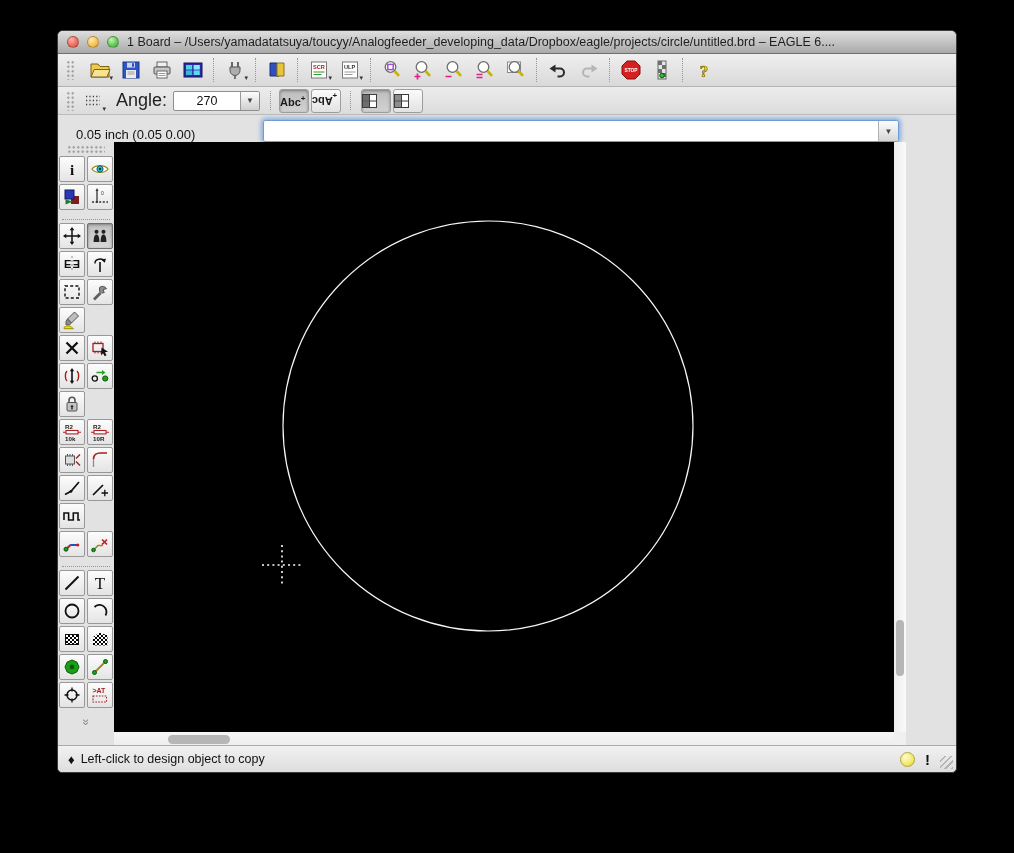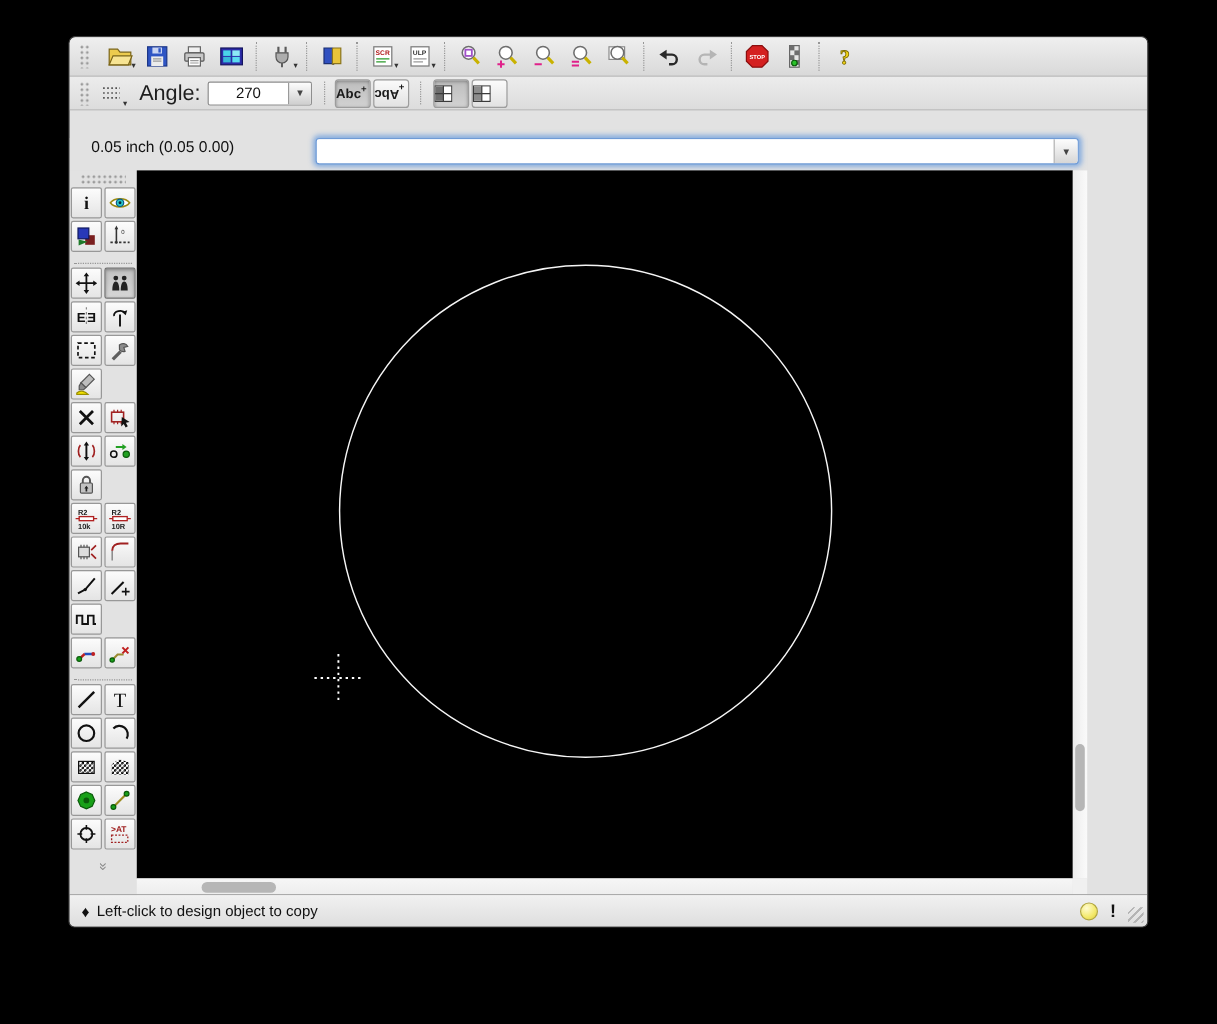--- a/index.html
+++ b/index.html
@@ -51,21 +51,21 @@
             background:linear-gradient(#fbfbfb,#e2e2e2); margin:0 1px; position:relative; }
   .sq-btn.pressed { background:linear-gradient(#bdbdbd,#d2d2d2);
                     box-shadow:inset 0 1px 3px rgba(0,0,0,.35); }
   .abc { font-size:11px; font-weight:bold; color:#1a1a1a; }
   .abc .sup { font-size:8px; vertical-align:super; }
   .flip { display:inline-block; transform:rotate(180deg); }
   .flip-wrap .sup2 { position:absolute; top:1px; right:3px; font-size:8px; color:#1a1a1a; font-weight:bold; }
 
   
   .cmdrow { position:absolute; top:84px; left:0; width:848px; height:27px;
-            display:flex; align-items:flex-start; background:#e2e2e2; }
+            display:flex; align-items:flex-end; background:#e2e2e2; }
   .coords { font-size:13px; color:#111; padding-left:18px; width:205px; white-space:nowrap; }
   .cmdbox { flex:1; height:22px; margin-right:7px; display:flex; background:#fff;
             border:1px solid #6f9bd6; border-radius:3px;
             box-shadow:0 0 4px 2px rgba(105,156,222,.75); overflow:hidden; }
   .cmdbox input { flex:1; border:none; outline:none; font-size:12.5px; padding:0 5px;
                   font-family:"Liberation Sans",sans-serif; background:#fff; color:#111; }
   .cmdbox .btn { width:20px; background:linear-gradient(#fdfdfd,#d6d6d6);
                  border-left:1px solid #b0b0b0; display:flex; align-items:center;
                  justify-content:center; font-size:8px; color:#444; }
 
@@ -130,20 +130,28 @@
   .checker.poly { clip-path:polygon(0 100%, 0 38%, 45% 0, 100% 22%, 100% 100%); border:none;
                   width:15px; height:13px; }
   .icon { display:flex; align-items:center; justify-content:center; }
 </style>
 </head>
 <body>
 
 <div class="stage">
   <div class="window">
 
+    <div class="titlebar">
+      <div class="lights">
+        <div class="light red"></div>
+        <div class="light yellow"></div>
+        <div class="light green"></div>
+      </div>
+      <div class="title">1 Board – /Users/yamadatatsuya/toucyy/Analogfeeder_developing_data/Dropbox/eagle/projects/circle/untitled.brd – EAGLE 6....</div>
+    </div>
 
     <div class="toolbar1">
       <div class="drag-dots"></div>
     <div class="tb-group">
           <div class="tb-btn">
             <span class="icon">
               <svg width="22" height="20" viewBox="0 0 22 20" xmlns="http://www.w3.org/2000/svg">
                 <path d="M2 4h7l2 2.5h9V17H2z" fill="#eccb4e" stroke="#7a6417"></path>
                 <path d="M2 17l3.2-7.5H21L18 17z" fill="#f7e493" stroke="#7a6417"></path>
               </svg>

